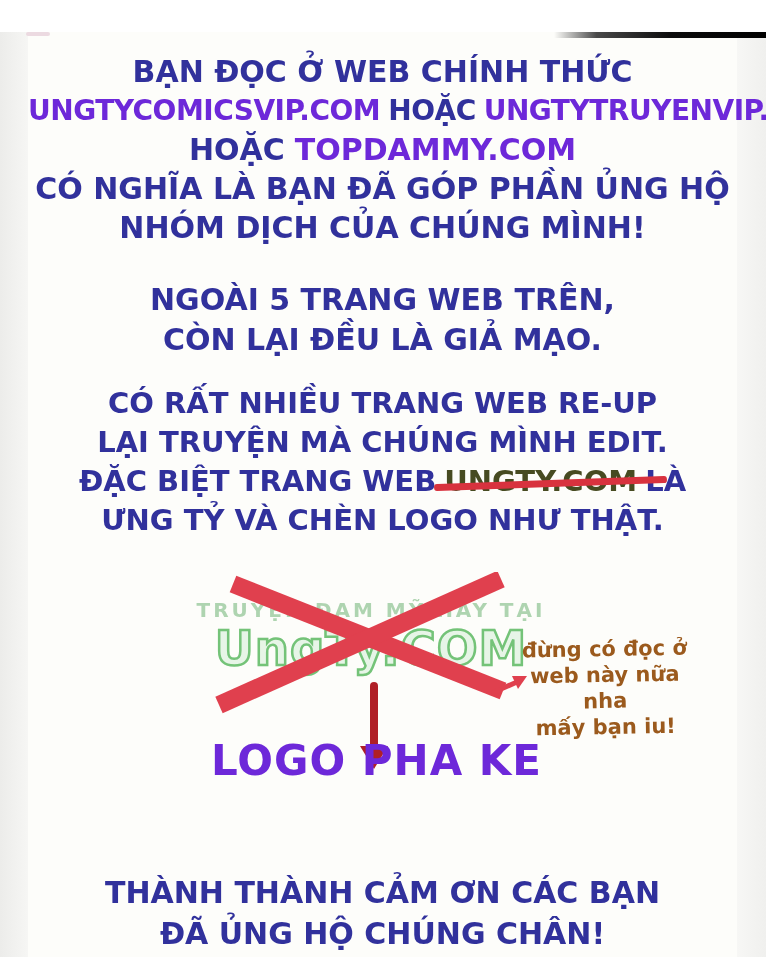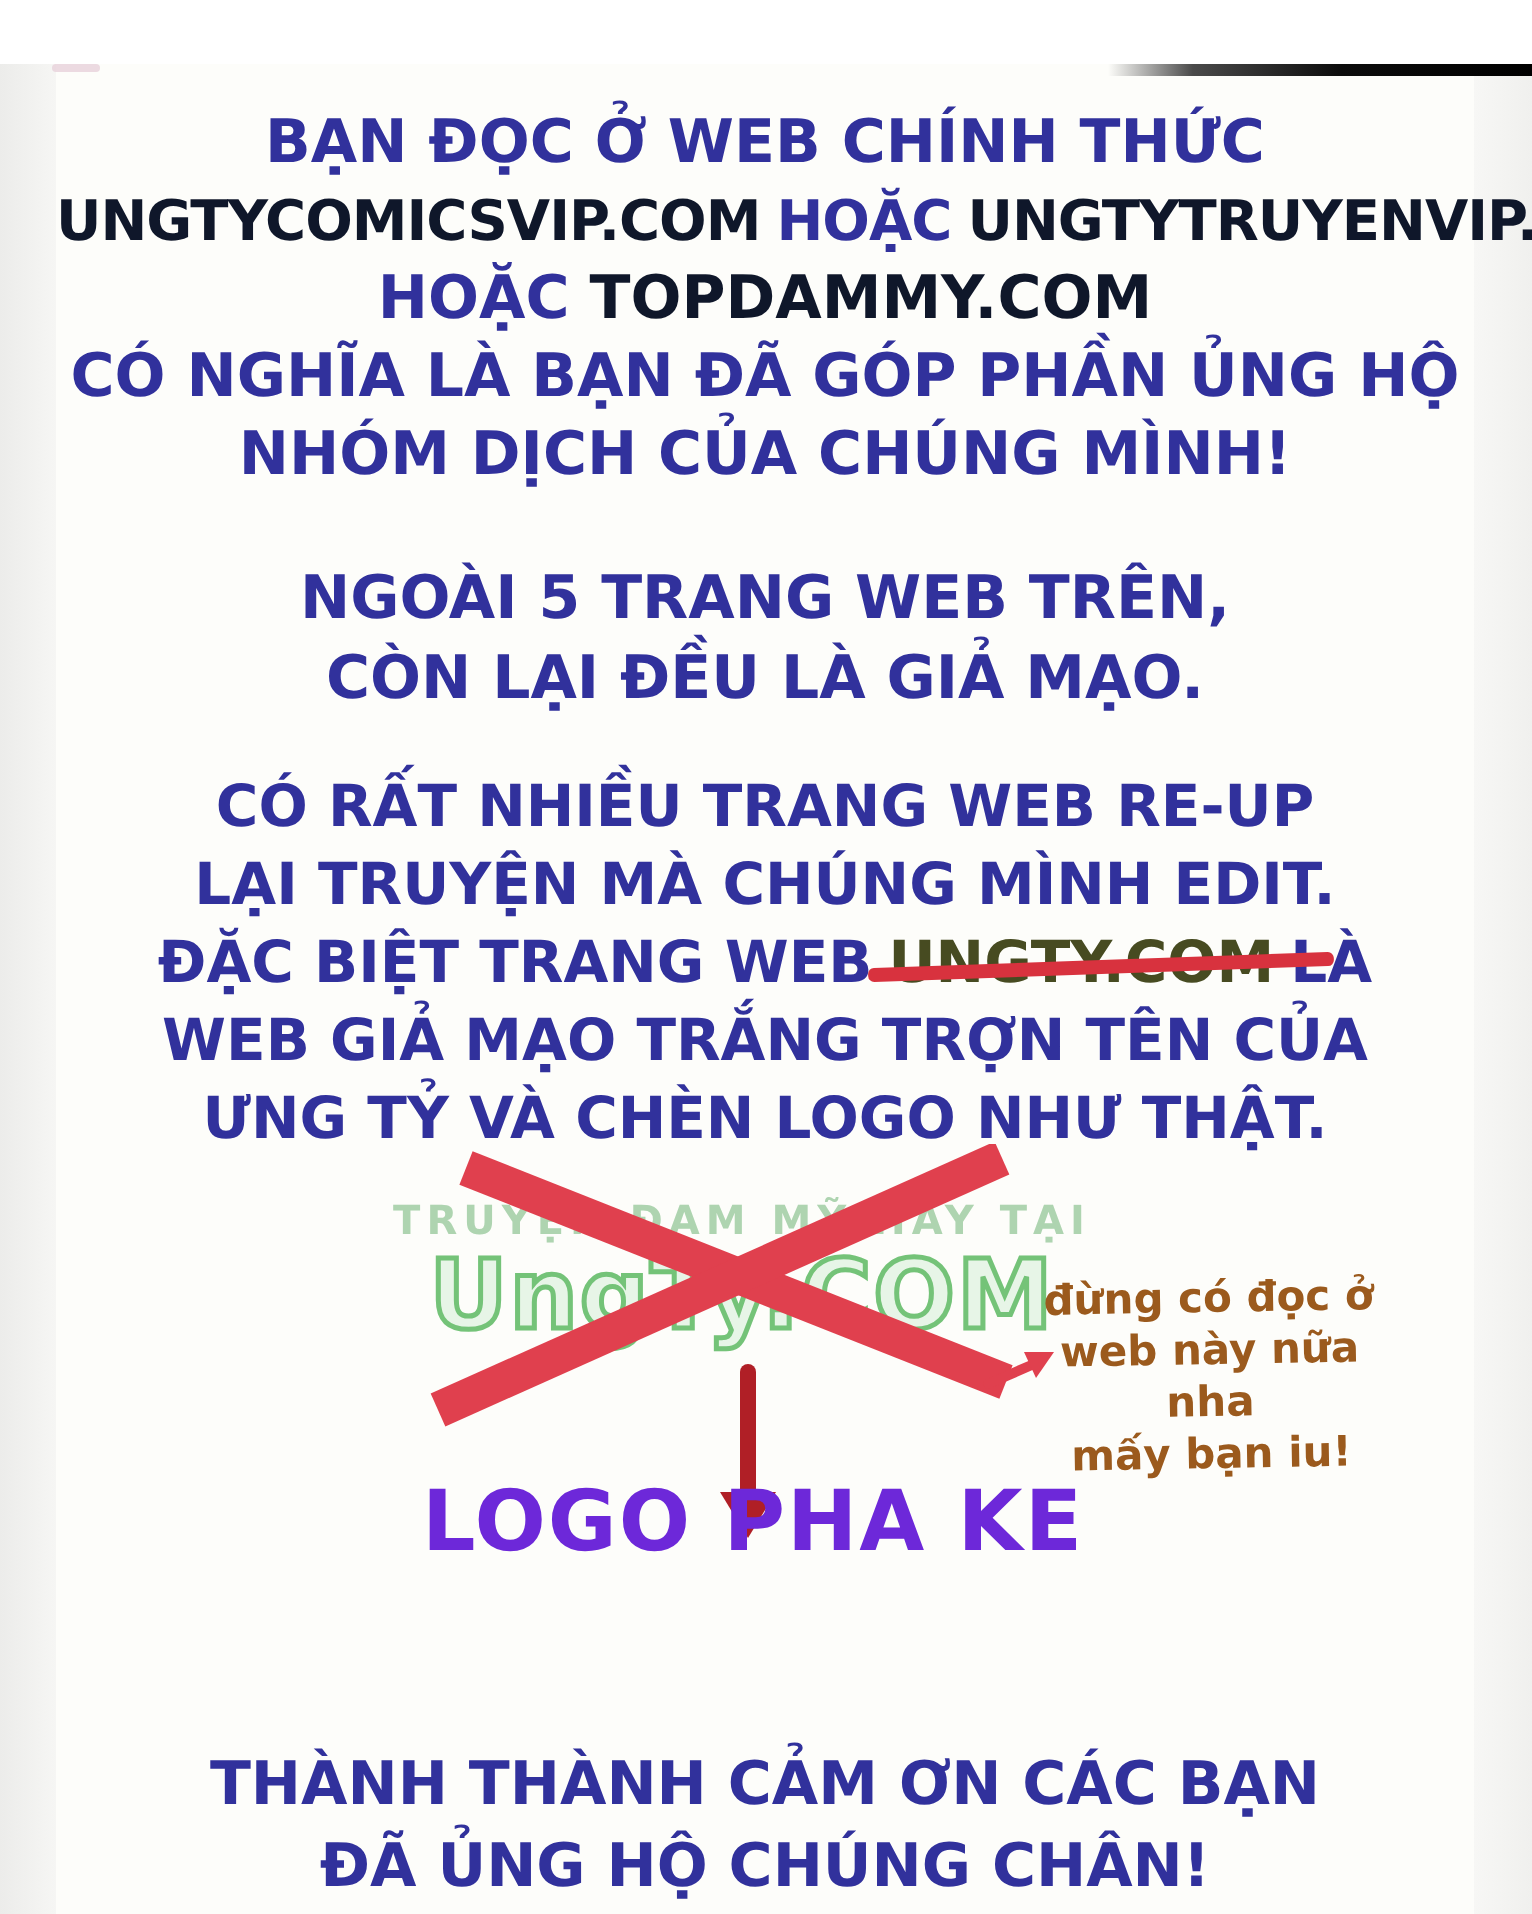--- a/index.html
+++ b/index.html
@@ -14,21 +14,21 @@
     background:linear-gradient(90deg,#ececea 0%,#f6f6f4 100%);}
   .gutter-right{position:absolute;right:0;top:0;bottom:0;width:29px;
     background:linear-gradient(270deg,#f0f0ee 0%,#f7f7f5 100%);}
   .top-dark-bar{position:absolute;top:0;right:0;width:212px;height:6px;
     background:linear-gradient(90deg,rgba(70,70,70,0) 0%,#4a4a4a 20%,#0c0c0c 55%,#000 100%);}
   .pink-smudge{position:absolute;left:26px;top:0;width:24px;height:4px;
     background:#e9d3dc;opacity:.85;border-radius:2px;}
 
   .txt-block{position:absolute;left:28px;right:29px;text-align:center;}
   .blue{color:#31319c;}
-  .red{color:#0f172a;}
+  .red{color:#6d28d9;}
 
   #header-block{top:20px;font-size:30px;line-height:39px;}
   #header-sites-line{font-size:28px;letter-spacing:-0.5px;white-space:nowrap;}
   #header-sites-line .sep{margin:0 8px;}
   #header-site3-line .sep{margin-right:10px;}
 
   #notice-block{top:248px;font-size:30px;line-height:40px;}
   #warning-block{top:352px;font-size:29px;line-height:39px;}
 
   .struck{color:#474b21;position:relative;display:inline-block;margin:0 8px;}
@@ -81,21 +81,20 @@
     <div>NGOÀI 5 TRANG WEB TRÊN,</div>
     <div>CÒN LẠI ĐỀU LÀ GIẢ MẠO.</div>
   </div>
 
   <div class="txt-block blue" id="warning-block">
     <div>CÓ RẤT NHIỀU TRANG WEB RE-UP</div>
     <div>LẠI TRUYỆN MÀ CHÚNG MÌNH EDIT.</div>
     <div>
       <span>ĐẶC BIỆT TRANG WEB</span><span class="struck">UNGTY.COM</span><span>LÀ</span>
     </div>
-    <div>WEB GIẢ MẠO TRẮNG TRỢN TÊN CỦA</div>
     <div>ƯNG TỶ VÀ CHÈN LOGO NHƯ THẬT.</div>
   </div>
 
   <div id="logo-zone">
     <div id="fake-logo-tagline">TRUYỆN ĐAM MỸ HAY TẠI</div>
     <div id="fake-logo-site">UngTy.COM</div>
 
     <svg id="cross-svg" viewBox="0 0 766 200">
 
       <line x1="233" y1="12" x2="503" y2="119" stroke-width="18" stroke-linecap="butt" stroke="#e0404e"></line>

